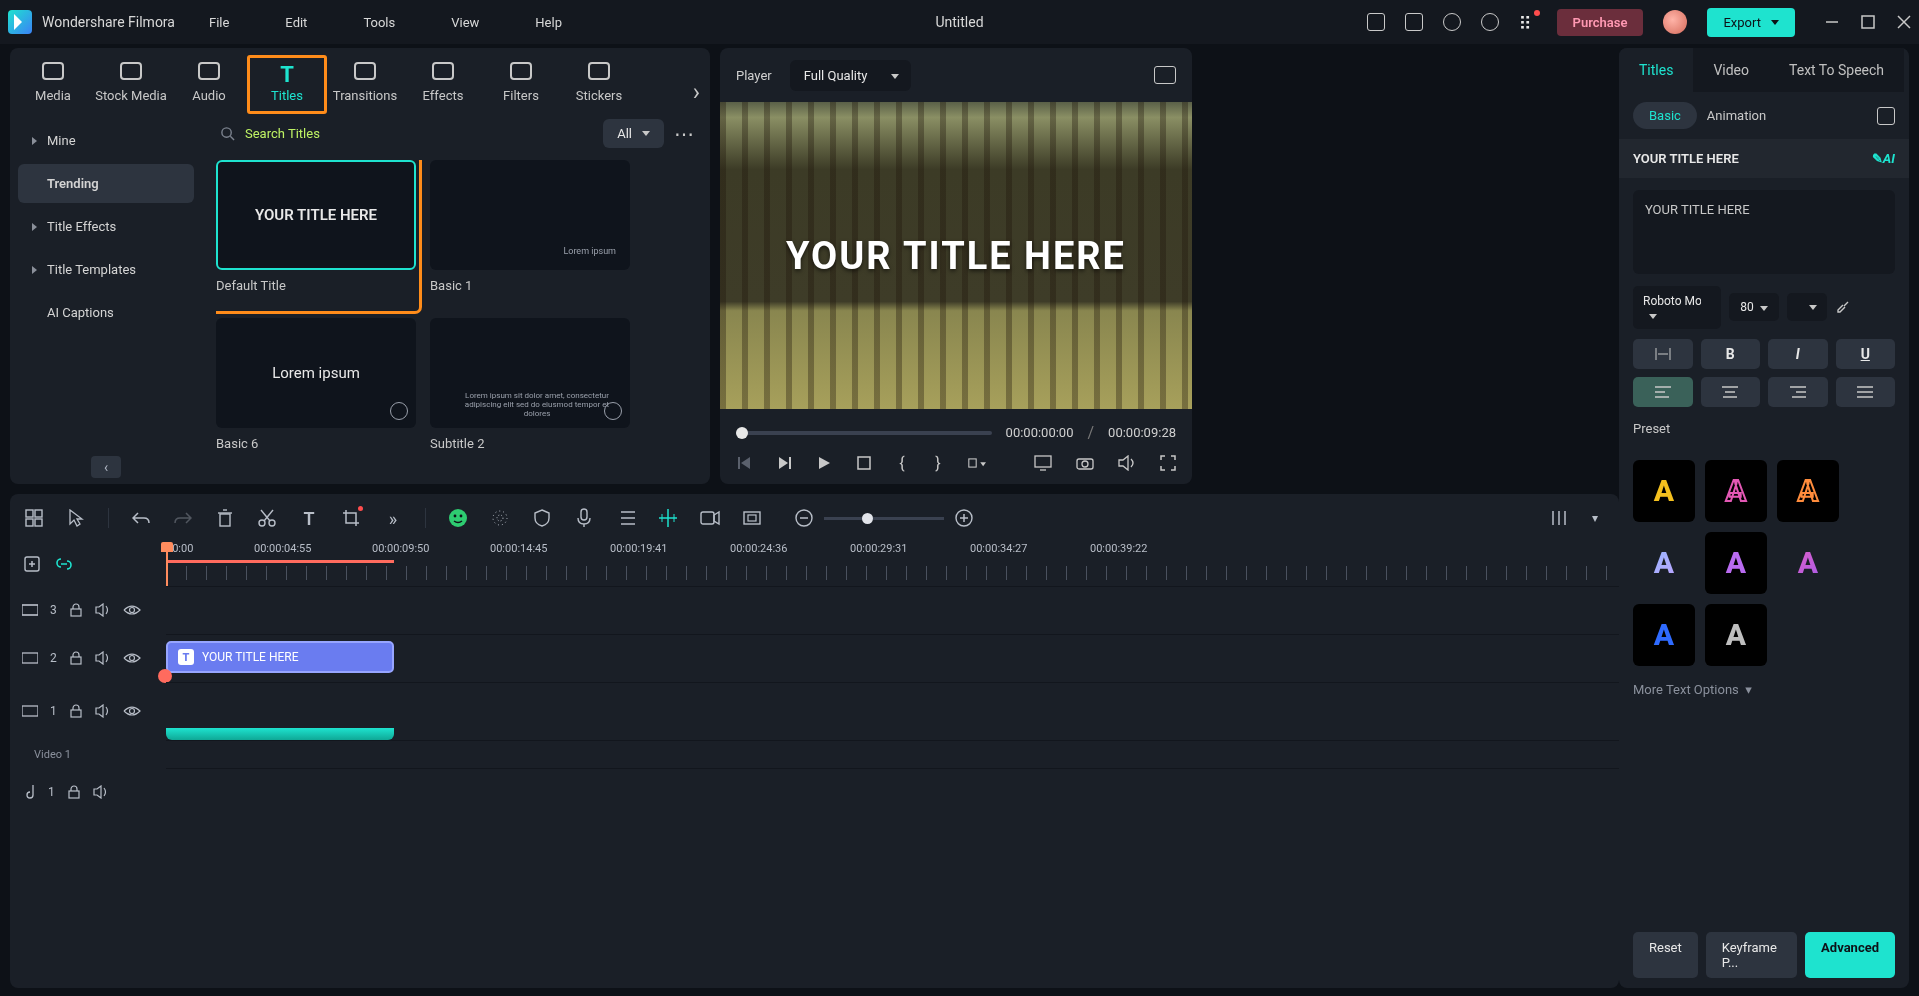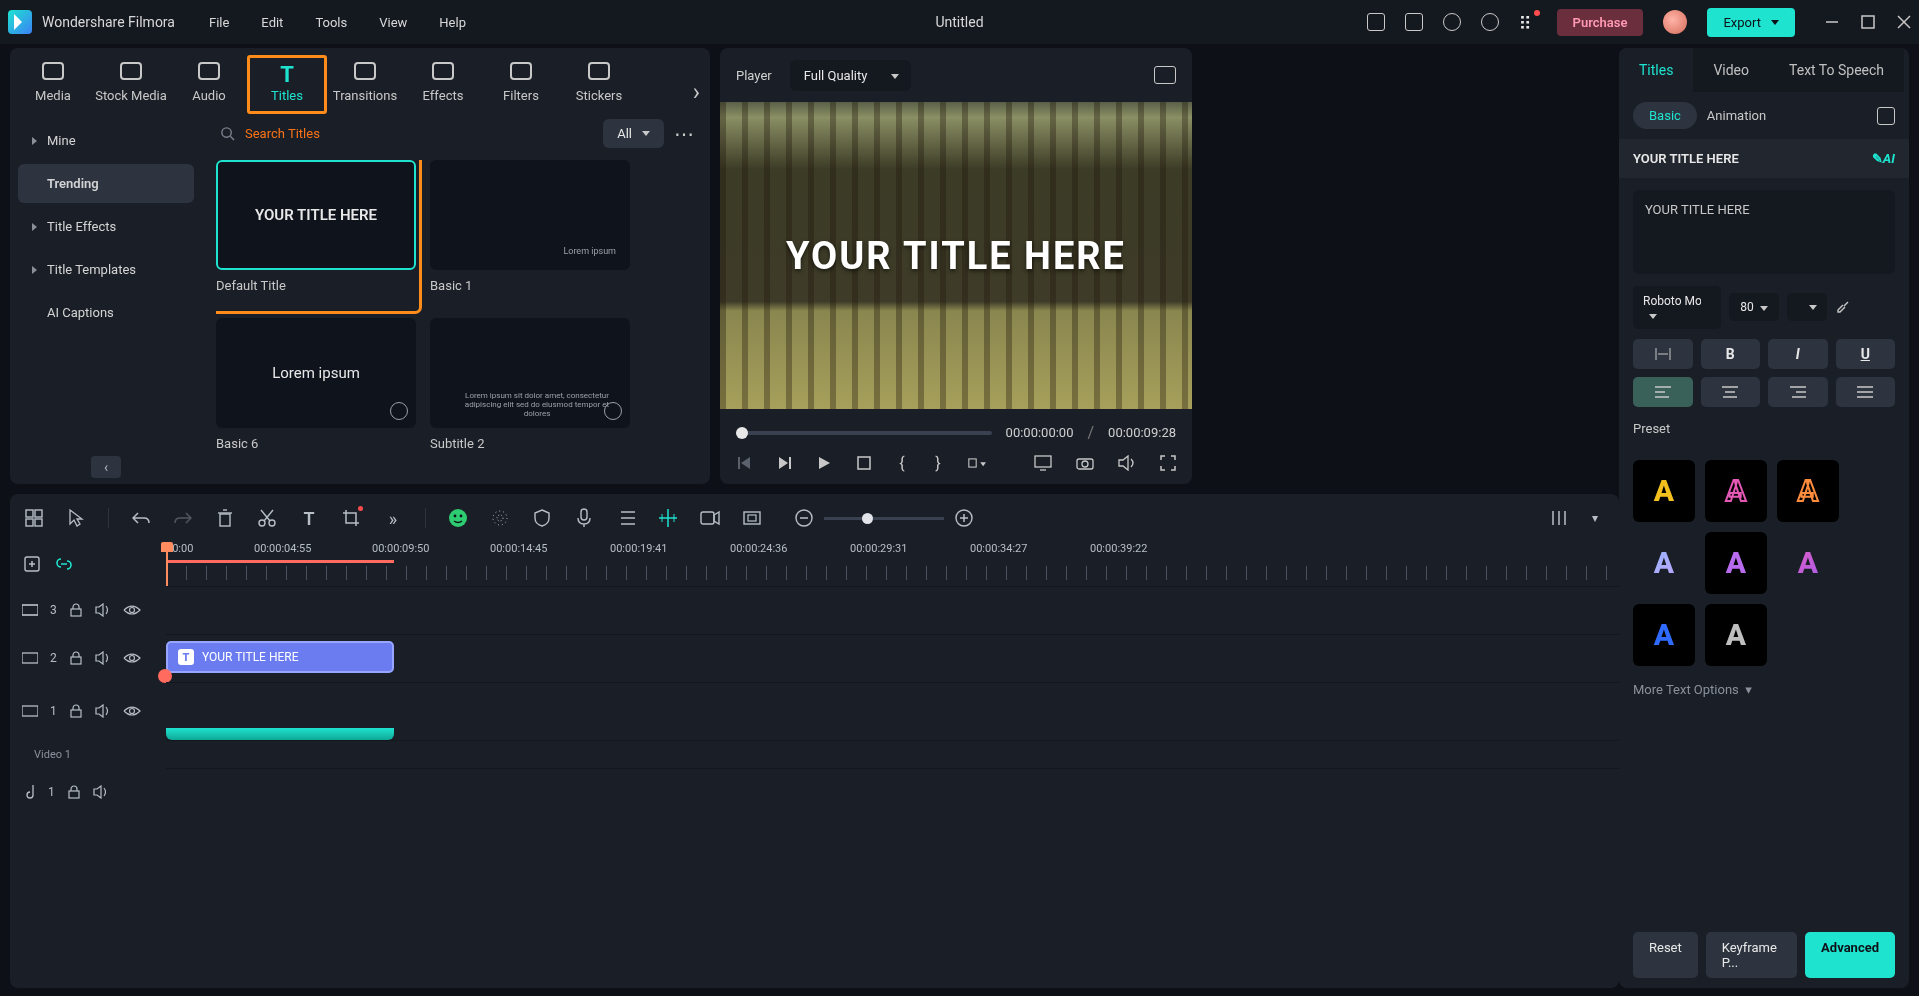--- a/index.html
+++ b/index.html
@@ -1,21 +1,21 @@
 <!DOCTYPE html>
 <html><head>
 <meta charset="utf-8">
 <style>
 * { margin: 0; padding: 0; box-sizing: border-box; font-family: -apple-system, "Segoe UI", Roboto, sans-serif; user-select: none; }
 html, body { width: 1919px; height: 996px; background: #0d1117; color: #e8e8e8; overflow: hidden; }
 .titlebar { height: 44px; display: flex; align-items: center; padding: 0 8px; background: #14181f; }
 .logo { width: 24px; height: 24px; background: linear-gradient(135deg,#1ee3cf,#3b82f6); border-radius: 4px; margin-right: 10px; position: relative; }
 .logo::after { content: ""; position: absolute; left: 6px; top: 4px; border-left: 8px solid #fff; border-top: 8px solid transparent; border-bottom: 8px solid transparent; }
 .appname { font-size: 14px; color: #d8d8d8; margin-right: 34px; }
-.menubar { display: flex; gap: 32px; }
+.menubar { display: flex; gap: 56px; }
 .menubar span { font-size: 13px; color: #d8d8d8; }
 .doc-title { position: absolute; left: 50%; transform: translateX(-50%); font-size: 14px; color: #d8d8d8; }
 .titlebar-right { margin-left: auto; display: flex; align-items: center; gap: 20px; }
 .tb-icon { width: 18px; height: 18px; border: 1.5px solid #c9c9c9; border-radius: 3px; }
 .tb-icon.round { border-radius: 50%; }
 .red-dot { position: relative; }
 .red-dot::after { content: ""; position: absolute; top: -3px; right: -3px; width: 6px; height: 6px; background: #ff4d4d; border-radius: 50%; }
 .purchase-btn { background: #6b2e3c; color: #ff99b3; font-size: 13px; font-weight: 600; padding: 6px 16px; border-radius: 4px; }
 .avatar { width: 24px; height: 24px; border-radius: 50%; background: radial-gradient(circle at 40% 40%, #ffb4a8, #d56a5a); }
 .export-btn { background: #1ee3cf; color: #0d1117; font-size: 13px; font-weight: 400; padding: 7px 16px; border-radius: 4px; display: flex; align-items: center; gap: 10px; }
@@ -33,21 +33,21 @@
 .tool-tab.highlight { outline: 3px solid #ff8c1a; outline-offset: -2px; border-radius: 2px; }
 .more-arrow { position: absolute; right: 10px; top: 30px; font-size: 24px; color: #c8c8c8; }
 .browser-mid { display: flex; flex: 1; overflow: hidden; }
 .catlist { width: 192px; padding: 8px; display: flex; flex-direction: column; gap: 4px; position: relative; }
 .cat-item { padding: 12px 14px; font-size: 13px; color: #d4d4d4; border-radius: 6px; display: flex; align-items: center; gap: 10px; }
 .cat-item.sel { background: #2d343f; font-weight: 600; }
 .cat-item .chev { border-top: 4px solid transparent; border-bottom: 4px solid transparent; border-left: 5px solid #8a8f99; }
 .cat-collapse { position: absolute; bottom: 6px; left: 50%; transform: translateX(-50%); width: 30px; height: 22px; background: #2d343f; border-radius: 4px; text-align: center; line-height: 22px; color: #aeb5c2; font-size: 14px; }
 .thumb-area { flex: 1; padding: 0 14px; display: flex; flex-direction: column; }
 .search-row { display: flex; align-items: center; gap: 10px; padding: 6px 0 12px 0; }
-.search-box { flex: 1; display: flex; align-items: center; gap: 10px; color: #f97316; font-size: 13px; padding: 6px 4px; }
+.search-box { flex: 1; display: flex; align-items: center; gap: 10px; color: #bef264; font-size: 13px; padding: 6px 4px; }
 .dd-all { background: #2d343f; padding: 7px 14px; border-radius: 6px; font-size: 13px; display: flex; align-items: center; gap: 10px; }
 .dd-all::after { content: ""; border-top: 5px solid #c8c8c8; border-left: 4px solid transparent; border-right: 4px solid transparent; }
 .kebab { color: #c8c8c8; font-size: 20px; letter-spacing: 2px; }
 .thumb-grid { display: grid; grid-template-columns: repeat(2, 200px); grid-auto-rows: 148px; gap: 10px 14px; overflow: hidden; }
 .thumb-cell { display: flex; flex-direction: column; gap: 8px; }
 .thumb { height: 110px; background: #0f141c; border-radius: 6px; display: flex; align-items: center; justify-content: center; font-size: 14px; color: #e8e8e8; position: relative; }
 .thumb.selected { border: 2px solid #1ee3cf; }
 .thumb-cell.highlight-cell { outline: 3px solid #ff8c1a; outline-offset: 0px; padding: 3px; margin: -3px; border-radius: 4px; }
 .thumb .small { font-size: 9px; color: #9aa0ab; }
 .thumb .subtxt { font-size: 8px; color: #9aa0ab; text-align: center; }

